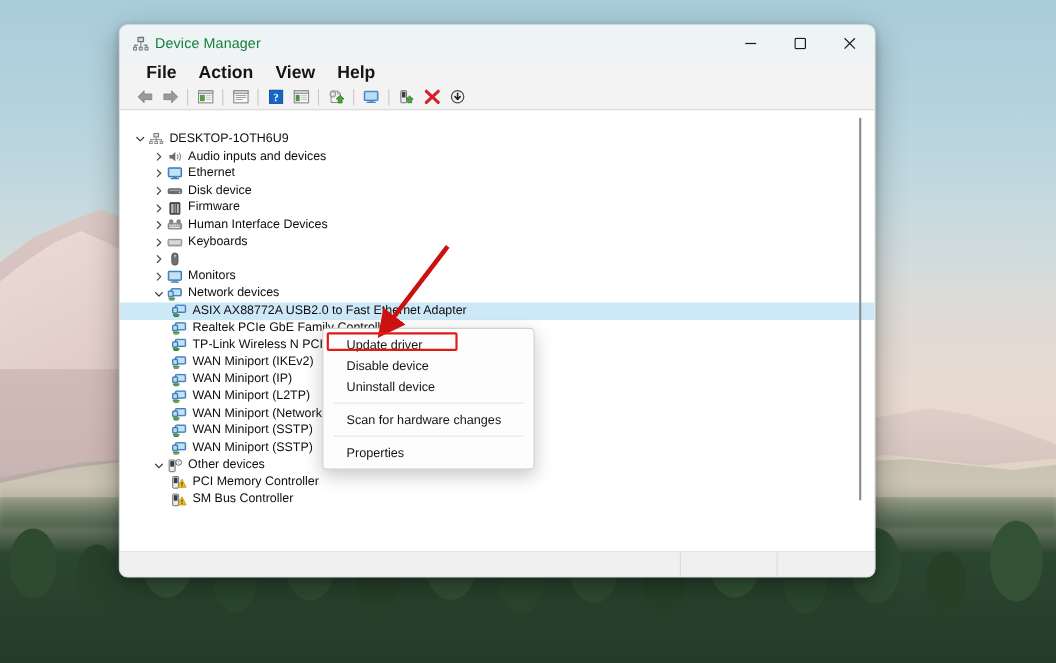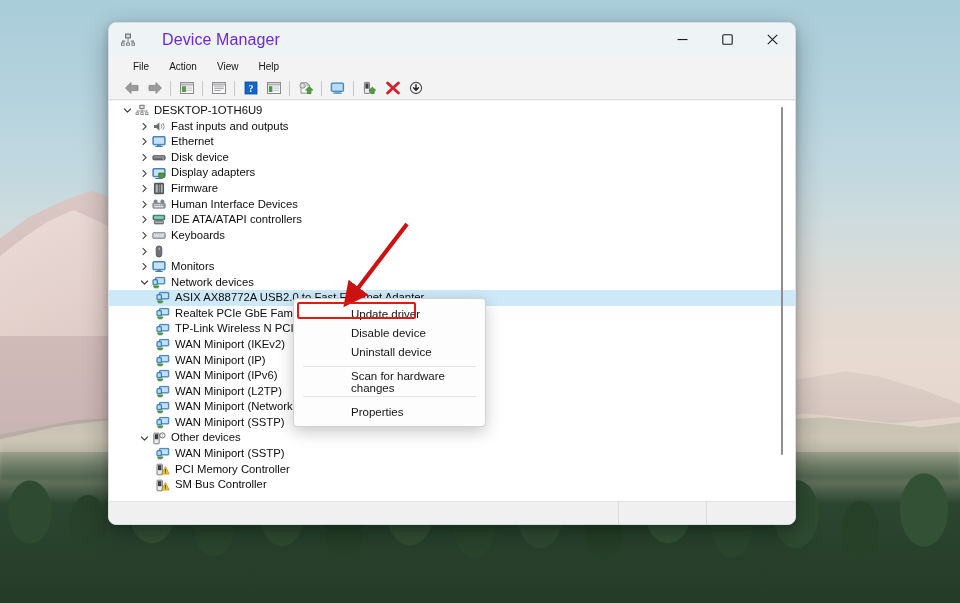--- a/index.html
+++ b/index.html
@@ -86,50 +86,51 @@
     box-shadow:0 9px 28px rgba(0,0,0,.30), 0 2px 7px rgba(0,0,0,.20);
     overflow:hidden;
     border:1px solid #d7dde1;
   }
   .titlebar {
     height:33px; background:#eef3f5; display:flex; align-items:center;
     position:relative;
   }
   .title-ico { margin-left:11px; width:16px; height:16px; display:block; }
   .title-text {
-    margin-left:26px; font-size:16px; color:#6d28d9; letter-spacing:.1px;
+    margin-left:5px; font-size:13px; color:#15803d; letter-spacing:.1px;
   }
   .wctl { position:absolute; top:0; height:33px; width:45px;
     display:flex; align-items:center; justify-content:center; }
   #w-min { right:90px; } #w-max { right:45px; } #w-close { right:0px; }
   .wctl svg { display:block; }
 
   .menubar {
     height:21px; background:#f3f3f3; display:flex; align-items:center;
     padding-left:14px; gap:0px;
   }
   .menu-item {
-    font-size:10px; color:#151515; padding:2px 10px; cursor:default;
+    font-size:16px; color:#151515; padding:2px 10px; cursor:default;
     line-height:14px;
+    font-weight:bold;
   }
 
   .toolbar {
     height:23px; background:#f3f3f3; display:flex; align-items:center;
     padding-left:11px; gap:0;
     border-bottom:1px solid #dedede;
   }
   .tb-btn { width:23px; height:21px; display:flex; align-items:center;
     justify-content:center; }
   .tb-sep { width:1px; height:15px; background:#c8c8c8; margin:0 4px; }
 
   .treepane {
     position:absolute; left:0; top:78px; right:0; bottom:23px;
     background:#ffffff; overflow:hidden;
   }
-  .tree { padding-top:2px; position:relative; }
+  .tree { padding-top:18px; position:relative; }
   .row {
     height:15.6px; display:flex; align-items:center; position:relative;
     font-size:11.3px; color:#0d0d0d; white-space:nowrap;
   }
   .row.sel { background:#cde8f7; }
   .chev {
     width:13px; height:13px; display:inline-flex; align-items:center;
     justify-content:center; flex:0 0 13px;
   }
   .chev svg { display:block; }
@@ -157,21 +158,21 @@
 
   
   .ctxmenu {
     position:absolute; left:293px; top:298px; width:193px;
     background:#fdfdfd; border:1px solid #d2d2d2; border-radius:4px;
     box-shadow:0 5px 16px rgba(0,0,0,.22);
     padding:5px 0 5px 0; z-index:40;
   }
   .ctx-item {
     height:19px; display:flex; align-items:center; padding-left:21px;
-    font-size:11.5px; color:#151515;margin-left:36px;
+    font-size:11.5px; color:#151515;
   }
   .ctx-item.bold { font-weight:normal; }
   .ctx-sep { height:1px; background:#e4e4e4; margin:5px 9px; }
 
   .redbox {
     position:absolute; left:297px; top:302px; width:119px; height:17px;
     border:2px solid #e01b14; border-radius:2px; z-index:50;
     pointer-events:none;
   }
 
@@ -363,21 +364,21 @@
               <path d="M3 1.4 L6.1 4.5 L3 7.6" fill="none" stroke="#4a4a4a" stroke-width="1.1" stroke-linecap="round" stroke-linejoin="round"></path>
             </svg>
           </span>
         <span class="ticon">
           <svg width="14" height="13" viewBox="0 0 14 13">
             <path d="M2 5 L4.4 5 L7.4 2.2 L7.4 10.8 L4.4 8 L2 8 Z" fill="#6b6e72"></path>
             <path d="M9 4.4 q1.7 2.1 0 4.2" fill="none" stroke="#8e9195" stroke-width="1"></path>
             <path d="M10.8 3 q2.8 3.5 0 7" fill="none" stroke="#8e9195" stroke-width="1"></path>
           </svg>
         </span>
-        <span class="tlabel">Fast inputs and outputs</span>
+        <span class="tlabel">Audio inputs and devices</span>
       </div>
 
       <div class="row" style="padding-left:29px">
         <span class="chev">
             <svg width="9" height="9" viewBox="0 0 9 9">
               <path d="M3 1.4 L6.1 4.5 L3 7.6" fill="none" stroke="#4a4a4a" stroke-width="1.1" stroke-linecap="round" stroke-linejoin="round"></path>
             </svg>
           </span>
         <span class="ticon">
           <svg width="14" height="13" viewBox="0 0 14 13">
@@ -399,36 +400,20 @@
         <span class="ticon">
           <svg width="14" height="13" viewBox="0 0 14 13">
             <rect x="0.8" y="4.6" width="12.4" height="4.4" rx="1.2" fill="#6b6e72" stroke="#4c4f53" stroke-width=".7"></rect>
             <rect x="1.8" y="5.4" width="10.4" height="1.3" fill="#9ea1a5"></rect>
             <circle cx="11.2" cy="7.9" r=".7" fill="#cfd2d5"></circle>
           </svg>
         </span>
         <span class="tlabel">Disk device</span>
       </div>
 
-      <div class="row" style="padding-left:29px">
-        <span class="chev">
-            <svg width="9" height="9" viewBox="0 0 9 9">
-              <path d="M3 1.4 L6.1 4.5 L3 7.6" fill="none" stroke="#4a4a4a" stroke-width="1.1" stroke-linecap="round" stroke-linejoin="round"></path>
-            </svg>
-          </span>
-        <span class="ticon">
-          <svg width="14" height="13" viewBox="0 0 14 13">
-            <rect x="0.9" y="1.6" width="12.2" height="8.2" rx=".7" fill="#5d9fd4" stroke="#2f6fa8" stroke-width=".9"></rect>
-            <rect x="2" y="2.6" width="10" height="6.2" fill="#c5e1f5"></rect>
-            <rect x="6.6" y="6" width="6" height="4.4" rx=".5" fill="#4f9440" stroke="#33702a" stroke-width=".7"></rect>
-            <rect x="3.2" y="10.9" width="7.6" height="1.1" rx=".5" fill="#3f79ad"></rect>
-          </svg>
-        </span>
-        <span class="tlabel">Display adapters</span>
-      </div>
 
       <div class="row" style="padding-left:29px">
         <span class="chev">
             <svg width="9" height="9" viewBox="0 0 9 9">
               <path d="M3 1.4 L6.1 4.5 L3 7.6" fill="none" stroke="#4a4a4a" stroke-width="1.1" stroke-linecap="round" stroke-linejoin="round"></path>
             </svg>
           </span>
         <span class="ticon">
           <svg width="14" height="13" viewBox="0 0 14 13">
             <rect x="2.4" y="1.2" width="9.2" height="10.6" rx=".6" fill="#4a4d51" stroke="#333639" stroke-width=".7"></rect>
@@ -454,39 +439,20 @@
             <rect x="2.2" y="6.2" width="1.4" height="1.2" fill="#e3e6e9"></rect>
             <rect x="4.4" y="6.2" width="1.4" height="1.2" fill="#e3e6e9"></rect>
             <rect x="6.6" y="6.2" width="1.4" height="1.2" fill="#e3e6e9"></rect>
             <rect x="8.8" y="6.2" width="1.4" height="1.2" fill="#e3e6e9"></rect>
             <rect x="2.2" y="8.1" width="9.2" height="1.2" fill="#e3e6e9"></rect>
           </svg>
         </span>
         <span class="tlabel">Human Interface Devices</span>
       </div>
 
-      <div class="row" style="padding-left:29px">
-        <span class="chev">
-            <svg width="9" height="9" viewBox="0 0 9 9">
-              <path d="M3 1.4 L6.1 4.5 L3 7.6" fill="none" stroke="#4a4a4a" stroke-width="1.1" stroke-linecap="round" stroke-linejoin="round"></path>
-            </svg>
-          </span>
-        <span class="ticon">
-          <svg width="14" height="13" viewBox="0 0 14 13">
-            <rect x="1" y="2.2" width="11.8" height="4.6" rx=".6" fill="#39856f" stroke="#246150" stroke-width=".7"></rect>
-            <rect x="2.2" y="3.2" width="9.4" height="2.6" fill="#8dd0bd"></rect>
-            <rect x="2.4" y="7.6" width="9" height="3.4" rx=".5" fill="#6c7074" stroke="#4c5053" stroke-width=".6"></rect>
-            <rect x="3.4" y="8.4" width="1.2" height="1.8" fill="#d5d8db"></rect>
-            <rect x="5.4" y="8.4" width="1.2" height="1.8" fill="#d5d8db"></rect>
-            <rect x="7.4" y="8.4" width="1.2" height="1.8" fill="#d5d8db"></rect>
-            <rect x="9.4" y="8.4" width="1.2" height="1.8" fill="#d5d8db"></rect>
-          </svg>
-        </span>
-        <span class="tlabel">IDE ATA/ATAPI controllers</span>
-      </div>
 
       <div class="row" style="padding-left:29px">
         <span class="chev">
             <svg width="9" height="9" viewBox="0 0 9 9">
               <path d="M3 1.4 L6.1 4.5 L3 7.6" fill="none" stroke="#4a4a4a" stroke-width="1.1" stroke-linecap="round" stroke-linejoin="round"></path>
             </svg>
           </span>
         <span class="ticon">
           <svg width="14" height="13" viewBox="0 0 14 13">
             <rect x="0.7" y="3.6" width="12.6" height="6" rx="1" fill="#b5babe" stroke="#7d8286" stroke-width=".8"></rect>
@@ -614,106 +580,93 @@
               <rect x="4.4" y="2.3" width="7.4" height="4.8" fill="#c5e1f5"></rect>
             <rect x="0.9" y="3.6" width="4.6" height="5.2" rx=".6" fill="#4c93cd" stroke="#2f6fa8" stroke-width=".8"></rect>
               <rect x="1.7" y="4.4" width="3" height="3.4" fill="#bcdcf5"></rect>
             <rect x="1.2" y="9.4" width="6" height="1.8" rx=".5" fill="#4f9440"></rect>
               <rect x="2" y="11.2" width="4.4" height="1" rx=".4" fill="#3b7830"></rect>
           </svg>
         </span>
         <span class="tlabel">WAN Miniport (IP)</span>
       </div>
 
+
       <div class="row" style="padding-left:46px">
         <span class="ticon">
           <svg width="14" height="13" viewBox="0 0 14 13">
             <rect x="3.4" y="1.4" width="9.4" height="6.6" rx=".7" fill="#5d9fd4" stroke="#2f6fa8" stroke-width=".8"></rect>
               <rect x="4.4" y="2.3" width="7.4" height="4.8" fill="#c5e1f5"></rect>
             <rect x="0.9" y="3.6" width="4.6" height="5.2" rx=".6" fill="#4c93cd" stroke="#2f6fa8" stroke-width=".8"></rect>
               <rect x="1.7" y="4.4" width="3" height="3.4" fill="#bcdcf5"></rect>
             <rect x="1.2" y="9.4" width="6" height="1.8" rx=".5" fill="#4f9440"></rect>
               <rect x="2" y="11.2" width="4.4" height="1" rx=".4" fill="#3b7830"></rect>
           </svg>
         </span>
-        <span class="tlabel">WAN Miniport (IPv6)</span>
+        <span class="tlabel">WAN Miniport (L2TP)</span>
       </div>
 
       <div class="row" style="padding-left:46px">
         <span class="ticon">
           <svg width="14" height="13" viewBox="0 0 14 13">
             <rect x="3.4" y="1.4" width="9.4" height="6.6" rx=".7" fill="#5d9fd4" stroke="#2f6fa8" stroke-width=".8"></rect>
               <rect x="4.4" y="2.3" width="7.4" height="4.8" fill="#c5e1f5"></rect>
             <rect x="0.9" y="3.6" width="4.6" height="5.2" rx=".6" fill="#4c93cd" stroke="#2f6fa8" stroke-width=".8"></rect>
               <rect x="1.7" y="4.4" width="3" height="3.4" fill="#bcdcf5"></rect>
             <rect x="1.2" y="9.4" width="6" height="1.8" rx=".5" fill="#4f9440"></rect>
               <rect x="2" y="11.2" width="4.4" height="1" rx=".4" fill="#3b7830"></rect>
           </svg>
         </span>
-        <span class="tlabel">WAN Miniport (L2TP)</span>
+        <span class="tlabel">WAN Miniport (Network Monitor)</span>
       </div>
 
       <div class="row" style="padding-left:46px">
         <span class="ticon">
           <svg width="14" height="13" viewBox="0 0 14 13">
             <rect x="3.4" y="1.4" width="9.4" height="6.6" rx=".7" fill="#5d9fd4" stroke="#2f6fa8" stroke-width=".8"></rect>
               <rect x="4.4" y="2.3" width="7.4" height="4.8" fill="#c5e1f5"></rect>
             <rect x="0.9" y="3.6" width="4.6" height="5.2" rx=".6" fill="#4c93cd" stroke="#2f6fa8" stroke-width=".8"></rect>
               <rect x="1.7" y="4.4" width="3" height="3.4" fill="#bcdcf5"></rect>
             <rect x="1.2" y="9.4" width="6" height="1.8" rx=".5" fill="#4f9440"></rect>
               <rect x="2" y="11.2" width="4.4" height="1" rx=".4" fill="#3b7830"></rect>
           </svg>
         </span>
-        <span class="tlabel">WAN Miniport (Network Monitor)</span>
-      </div>
+        <span class="tlabel">WAN Miniport (SSTP)</span>
+      </div>
+
 
       <div class="row" style="padding-left:46px">
         <span class="ticon">
           <svg width="14" height="13" viewBox="0 0 14 13">
             <rect x="3.4" y="1.4" width="9.4" height="6.6" rx=".7" fill="#5d9fd4" stroke="#2f6fa8" stroke-width=".8"></rect>
               <rect x="4.4" y="2.3" width="7.4" height="4.8" fill="#c5e1f5"></rect>
             <rect x="0.9" y="3.6" width="4.6" height="5.2" rx=".6" fill="#4c93cd" stroke="#2f6fa8" stroke-width=".8"></rect>
               <rect x="1.7" y="4.4" width="3" height="3.4" fill="#bcdcf5"></rect>
             <rect x="1.2" y="9.4" width="6" height="1.8" rx=".5" fill="#4f9440"></rect>
               <rect x="2" y="11.2" width="4.4" height="1" rx=".4" fill="#3b7830"></rect>
           </svg>
         </span>
         <span class="tlabel">WAN Miniport (SSTP)</span>
       </div>
-
 
       <div class="row" style="padding-left:29px">
         <span class="chev">
             <svg width="9" height="9" viewBox="0 0 9 9">
               <path d="M1.4 3 L4.5 6.1 L7.6 3" fill="none" stroke="#3c3c3c" stroke-width="1.1" stroke-linecap="round" stroke-linejoin="round"></path>
             </svg>
           </span>
         <span class="ticon">
           <svg width="14" height="13" viewBox="0 0 14 13">
             <rect x="1.8" y="1.2" width="5.4" height="10.6" rx=".6" fill="#e8eaec" stroke="#6e7276" stroke-width=".9"></rect>
             <rect x="2.8" y="2.2" width="3.4" height="5" fill="#3a3d40"></rect>
             <circle cx="10.4" cy="3.4" r="2.6" fill="none" stroke="#5c6064" stroke-width=".9"></circle>
             <text x="10.4" y="5" font-size="4.2" font-family="Liberation Serif, serif" fill="#3a3d40" text-anchor="middle">?</text>
           </svg>
         </span>
         <span class="tlabel">Other devices</span>
-      </div>
-
-      <div class="row" style="padding-left:46px">
-        <span class="ticon">
-          <svg width="14" height="13" viewBox="0 0 14 13">
-            <rect x="3.4" y="1.4" width="9.4" height="6.6" rx=".7" fill="#5d9fd4" stroke="#2f6fa8" stroke-width=".8"></rect>
-              <rect x="4.4" y="2.3" width="7.4" height="4.8" fill="#c5e1f5"></rect>
-            <rect x="0.9" y="3.6" width="4.6" height="5.2" rx=".6" fill="#4c93cd" stroke="#2f6fa8" stroke-width=".8"></rect>
-              <rect x="1.7" y="4.4" width="3" height="3.4" fill="#bcdcf5"></rect>
-            <rect x="1.2" y="9.4" width="6" height="1.8" rx=".5" fill="#4f9440"></rect>
-              <rect x="2" y="11.2" width="4.4" height="1" rx=".4" fill="#3b7830"></rect>
-          </svg>
-        </span>
-        <span class="tlabel">WAN Miniport (SSTP)</span>
       </div>
 
       <div class="row" style="padding-left:46px">
         <span class="ticon">
           <svg width="14" height="13" viewBox="0 0 14 13">
             <rect x="1" y="1.2" width="5.4" height="10.6" rx=".6" fill="#e8eaec" stroke="#6e7276" stroke-width=".9"></rect>
             <rect x="2" y="2.2" width="3.4" height="5" fill="#3a3d40"></rect>
             <path d="M9.4 3.6 L13.2 11 L5.6 11 Z" fill="#f6c022" stroke="#b88d0c" stroke-width=".7" stroke-linejoin="round"></path>
             <rect x="9" y="6.2" width=".9" height="2.6" fill="#3a3200"></rect>
             <rect x="9" y="9.3" width=".9" height=".9" fill="#3a3200"></rect>

